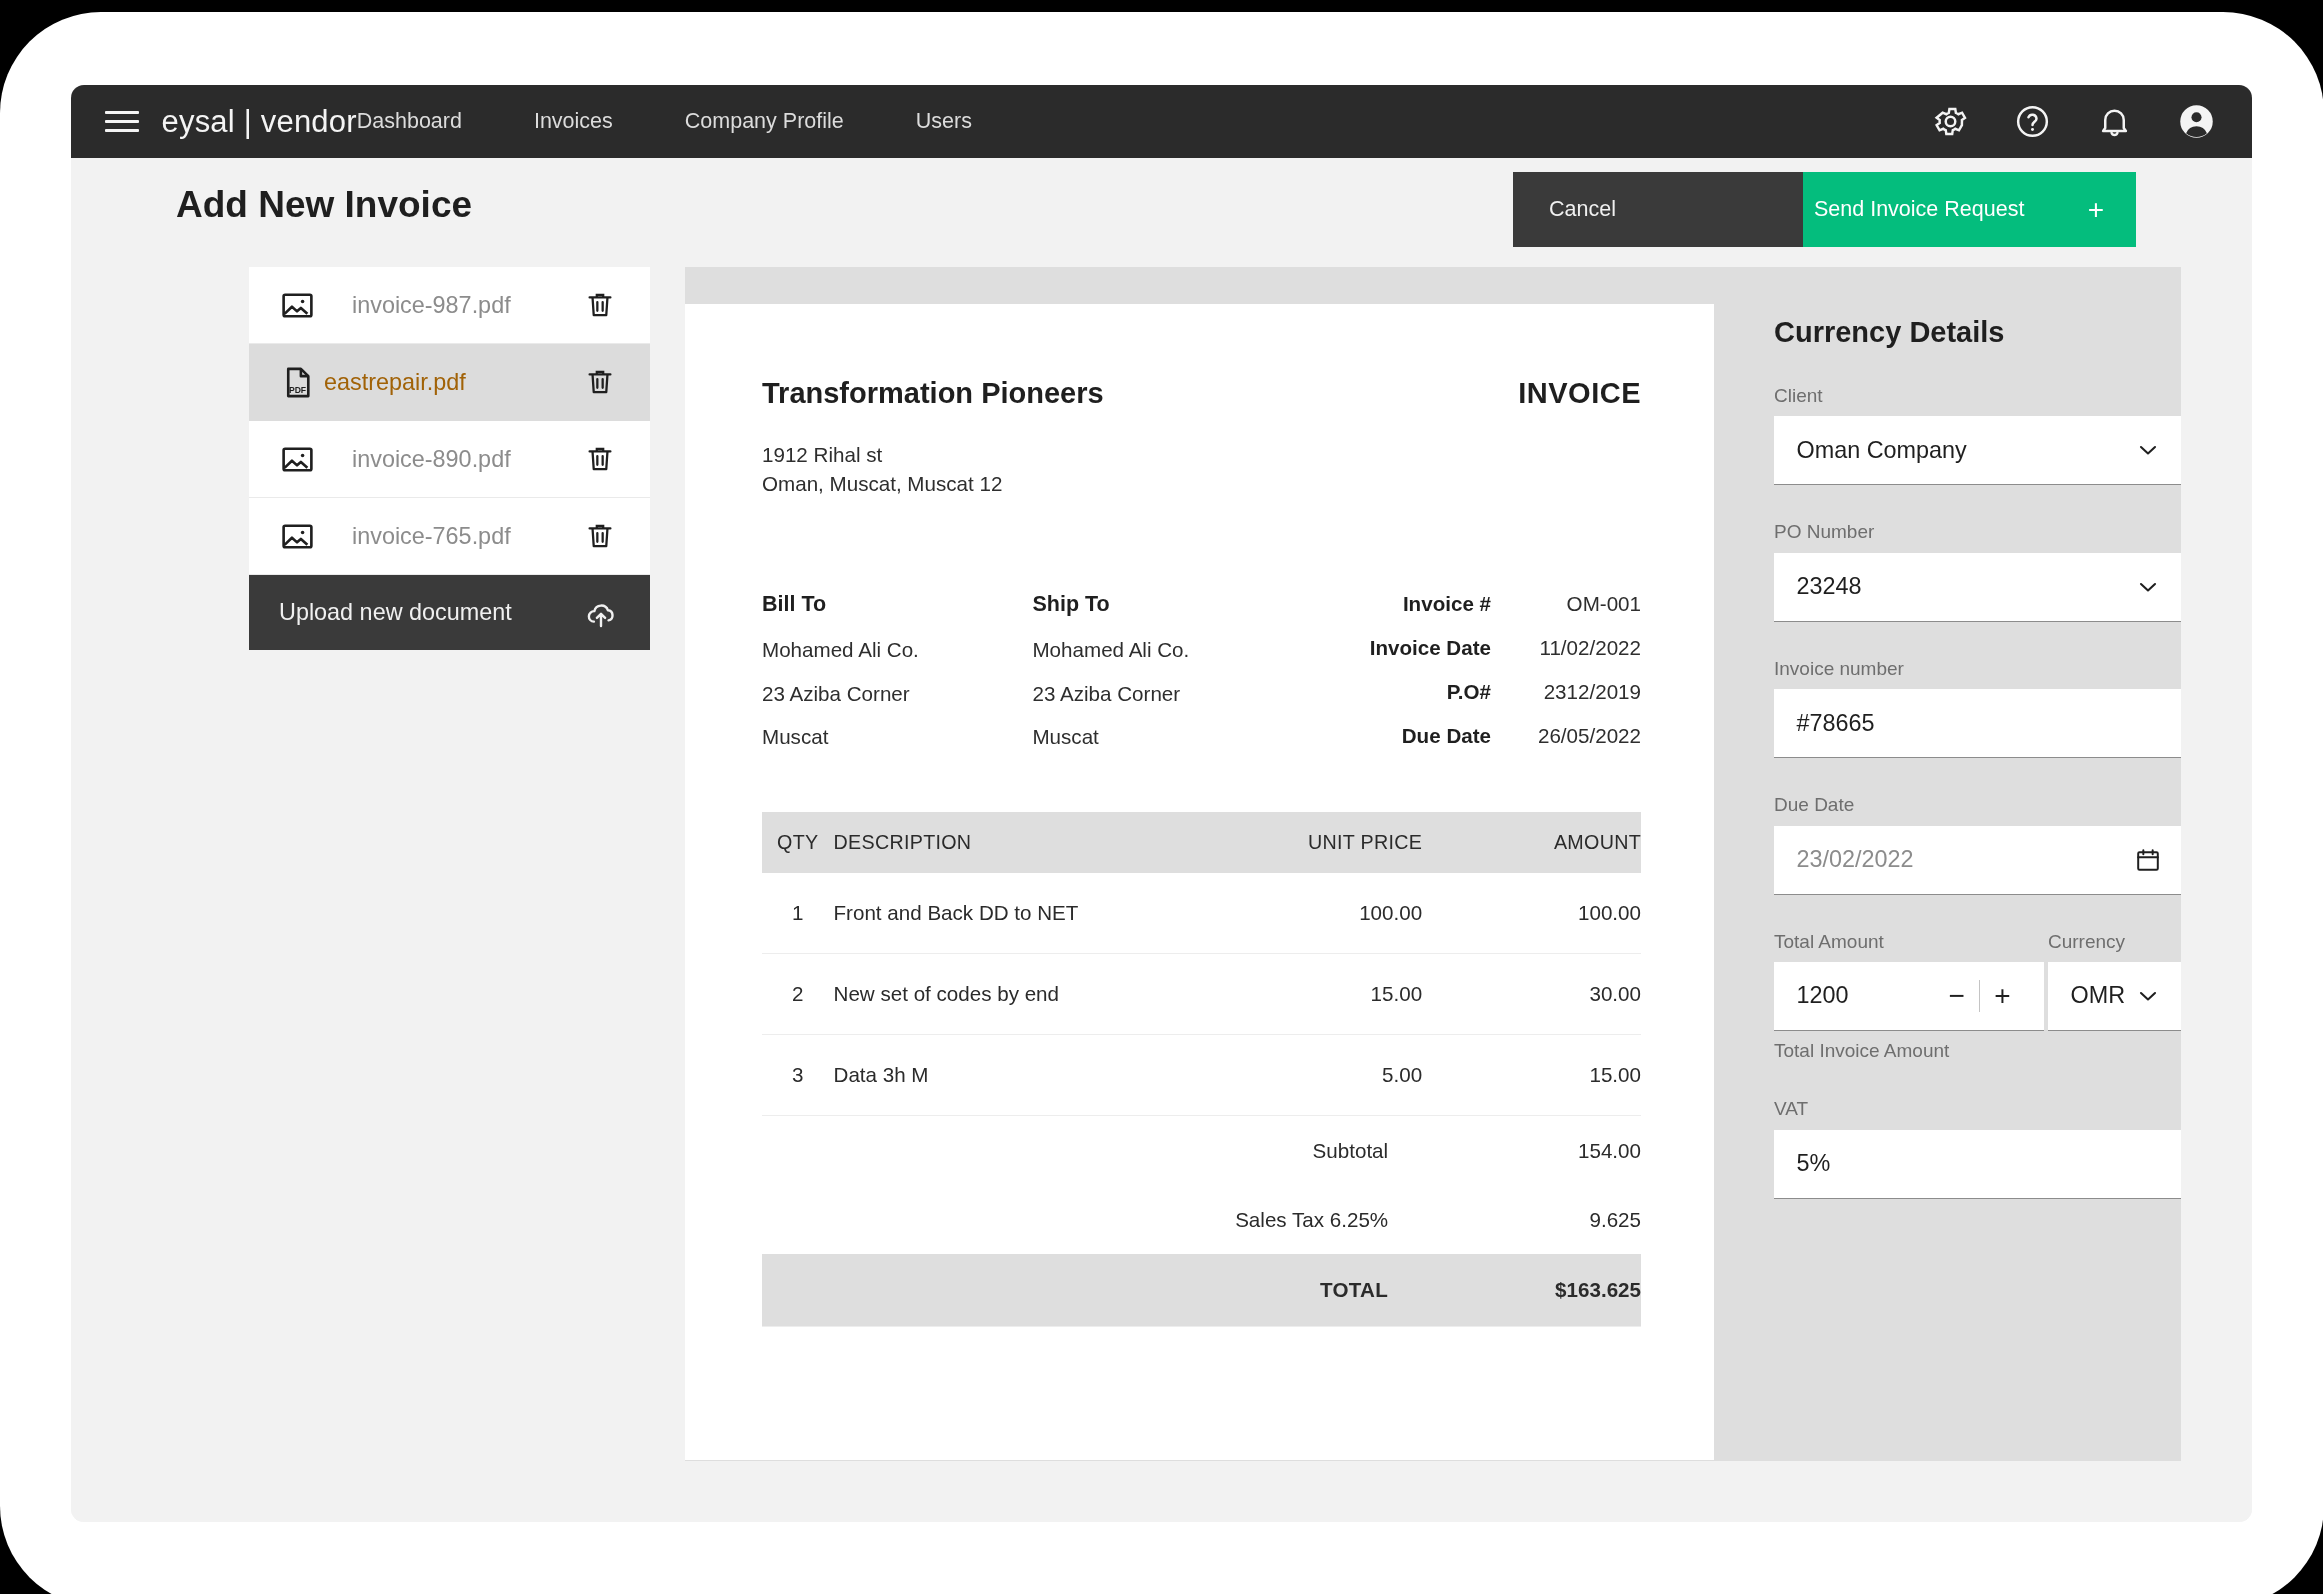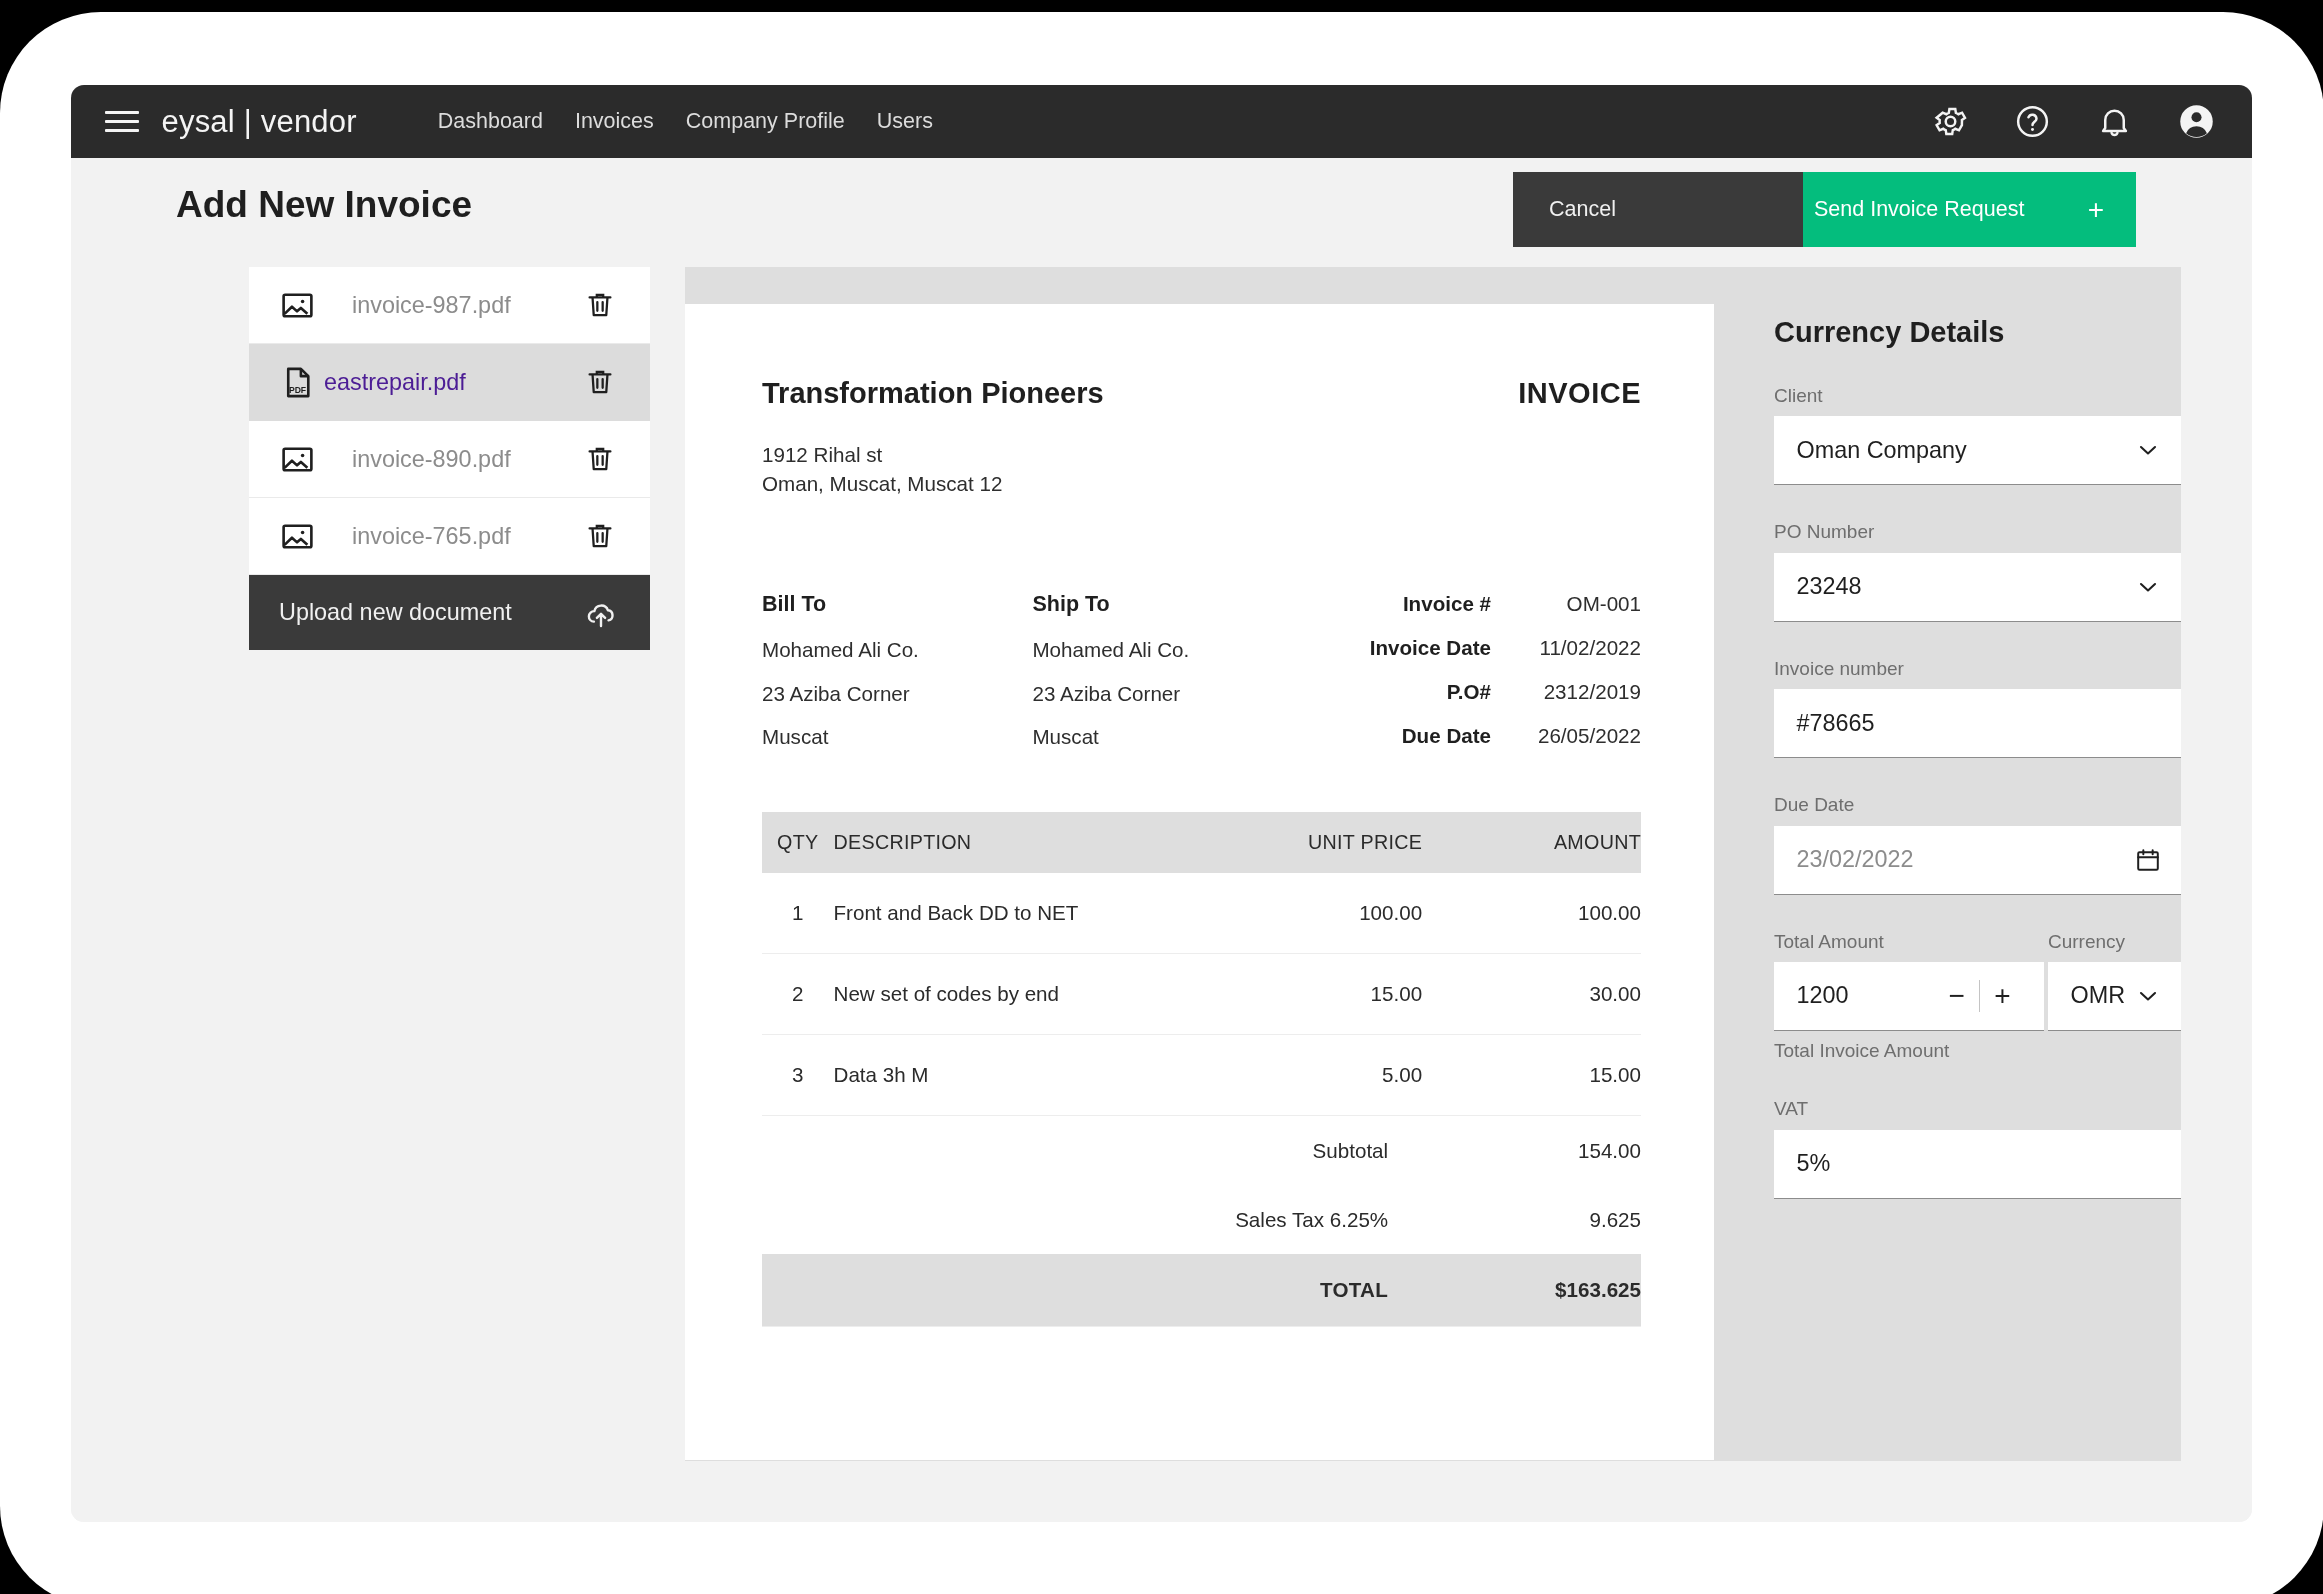--- a/index.html
+++ b/index.html
@@ -39,21 +39,21 @@
   }
   .hamburger { width: 34px; display: flex; flex-direction: column; gap: 6.6px; cursor: pointer; }
   .hamburger span { display: block; height: 2.8px; background: #f4f4f4; border-radius: 0.9px; }
   .brand {
     color: #f4f4f4;
     font-size: 31px;
     letter-spacing: 0.2px;
     margin-left: 22.5px;
     white-space: nowrap;
   }
-  .navlinks { display: flex; align-items: center; margin-left: 81px; gap: 32px; text-align: center; }
+  .navlinks { display: flex; align-items: center; gap: 72px; text-align: center; }
   .navlink {
     color: #dcdcdc;
     font-size: 21.5px;
     white-space: nowrap;
     cursor: pointer;
   }
   .nav-right { margin-left: auto; display: flex; align-items: center; gap: 43px; }
   .nav-icon { width: 39px; height: 39px; display: flex; align-items: center; justify-content: center; cursor: pointer; }
   .nav-icon svg { display: block; }
 
@@ -133,21 +133,21 @@
     cursor: pointer;
   }
   .file-row.selected { background: #dcdcdc; border-bottom-color: #dcdcdc; }
   .file-icon { width: 37px; height: 37px; flex: 0 0 auto; }
   .file-icon svg { display: block; }
   .file-name {
     margin-left: 36px;
     font-size: 23.4px;
     color: #8c8c8c;
   }
-  .file-row.selected .file-name { color: #4c1d95; margin-left: 8px; }
+  .file-row.selected .file-name { color: #a16207; margin-left: 8px; }
   .file-del {
     position: absolute;
     right: 34px; top: 50%;
     transform: translateY(-50%);
     width: 32px; height: 32px;
     cursor: pointer;
   }
   .file-del svg { display: block; }
   .upload-row {
     height: 75px;

